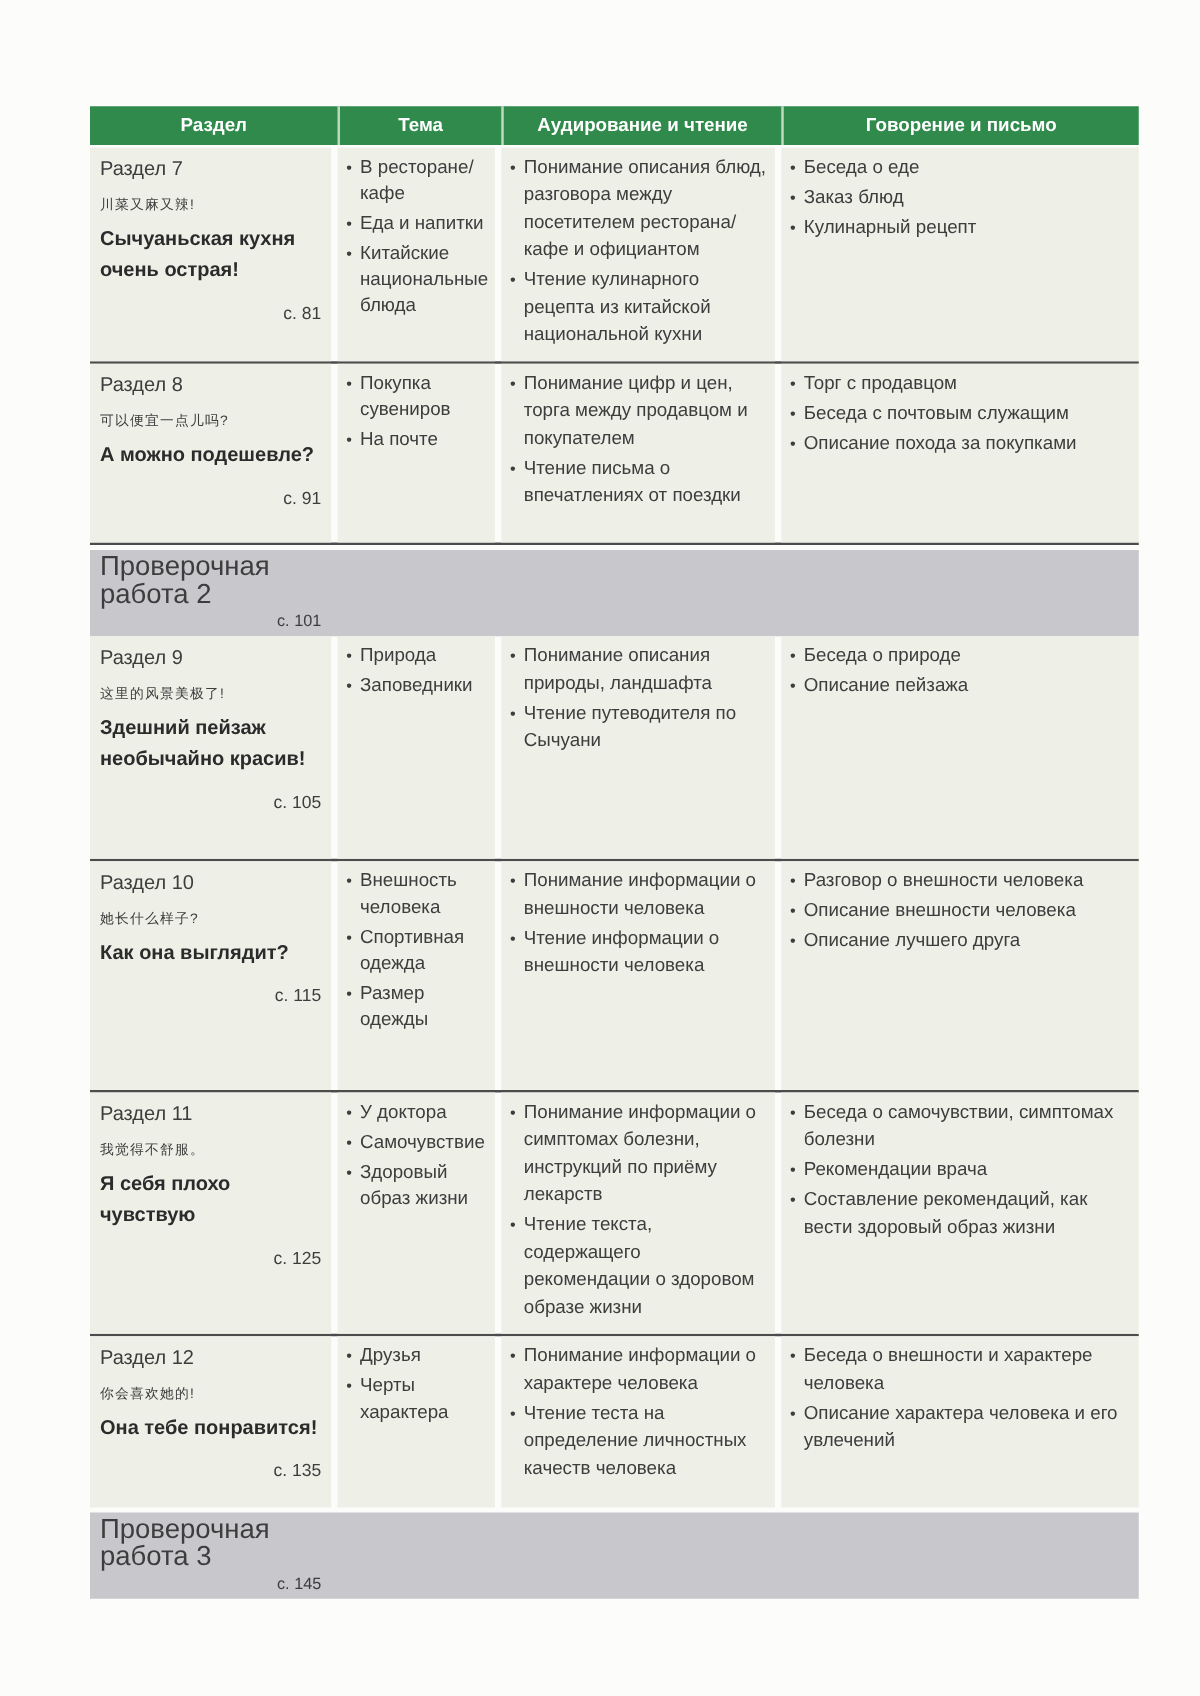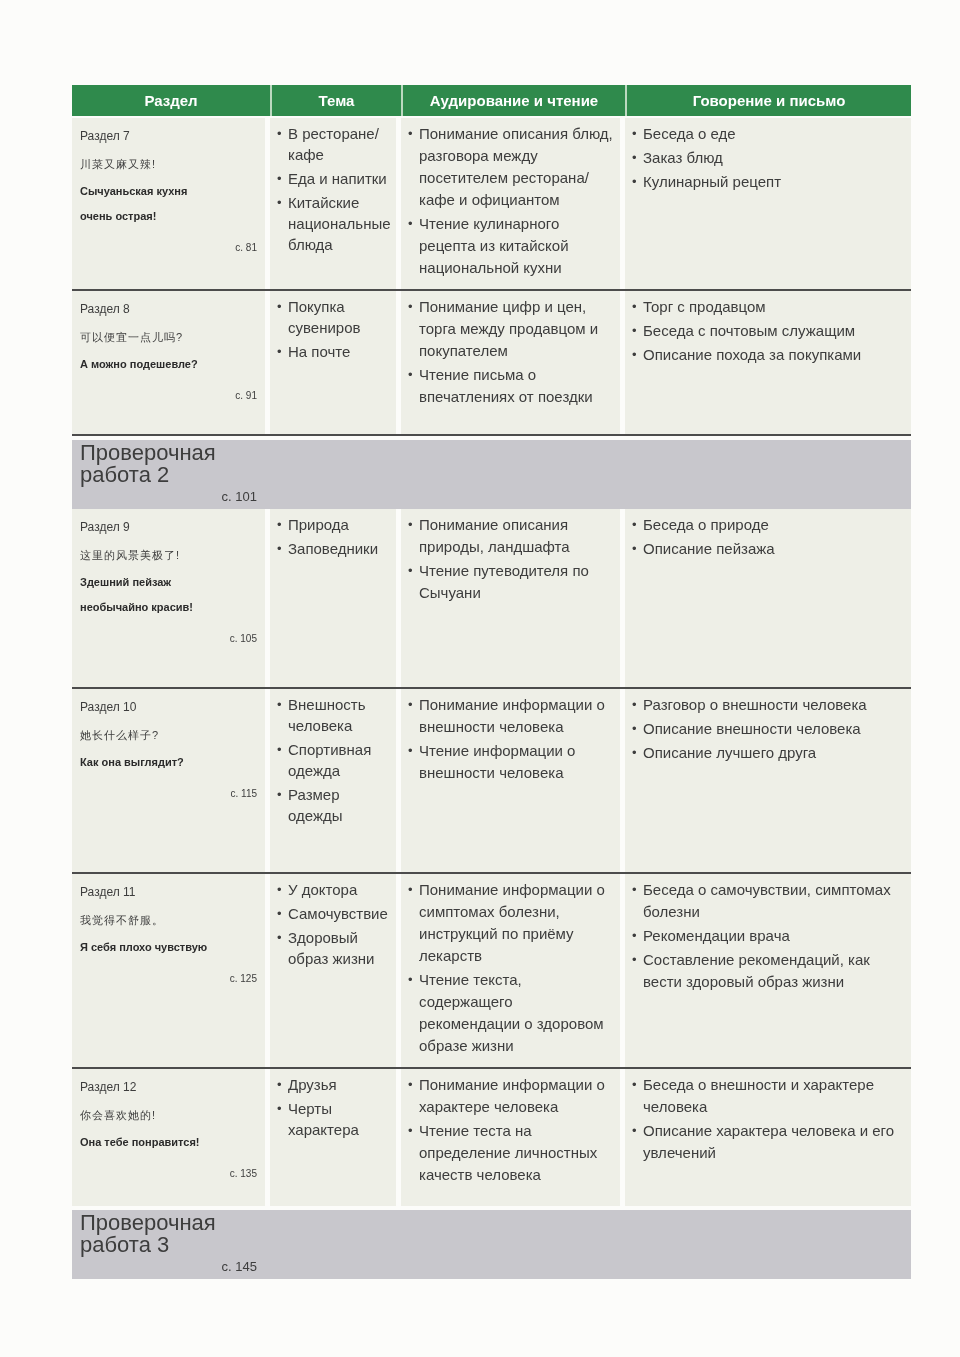--- a/index.html
+++ b/index.html
@@ -27,24 +27,24 @@
   .hcell + .hcell{border-left:2px solid var(--header-divider);}
   
   .section-row{
     display:grid;grid-template-columns:193px 126px 219px 286px;column-gap:5px;
     border-bottom:2px solid var(--row-border);
   }
   .section-row.first{margin-top:2px;}
   .section-row.no-border{border-bottom:none;}
   .cell{background:var(--cell-bg);box-sizing:border-box;padding:5px 6px 8px 7px;}
   .cell.c0{padding-left:8px;padding-right:8px;display:flex;flex-direction:column;}
-  .sec-num{font-size:12px;line-height:26px;}
+  .sec-num{font-size:16px;line-height:26px;}
   .sec-zh{font-size:11px;line-height:30px;letter-spacing:1px;}
-  .sec-title{font-size:11px;line-height:25px;font-weight:bold;color:var(--bold-text);}
-  .sec-page{text-align:right;margin-top:13px;font-size:10px;}
+  .sec-title{font-size:16px;line-height:25px;font-weight:bold;color:var(--bold-text);}
+  .sec-page{text-align:right;margin-top:13px;font-size:14px;}
   .b-item{position:relative;padding-left:11px;font-size:15px;line-height:21px;margin-bottom:3px;}
   .c2 .b-item,.c3 .b-item{line-height:22px;margin-bottom:2px;}
   .dot{position:absolute;left:0;top:0;font-size:13px;}
   
   .band-row{background:var(--band-bg);box-sizing:border-box;padding:2px 0;margin-top:4px;}
   .band-inner{width:193px;box-sizing:border-box;padding:0 8px;}
   .band-label{font-size:22px;line-height:22px;}
   .band-page{text-align:right;font-size:13px;line-height:21px;}
   
   .r0{min-height:163px}.r1{min-height:143px}.r2{min-height:42px}

